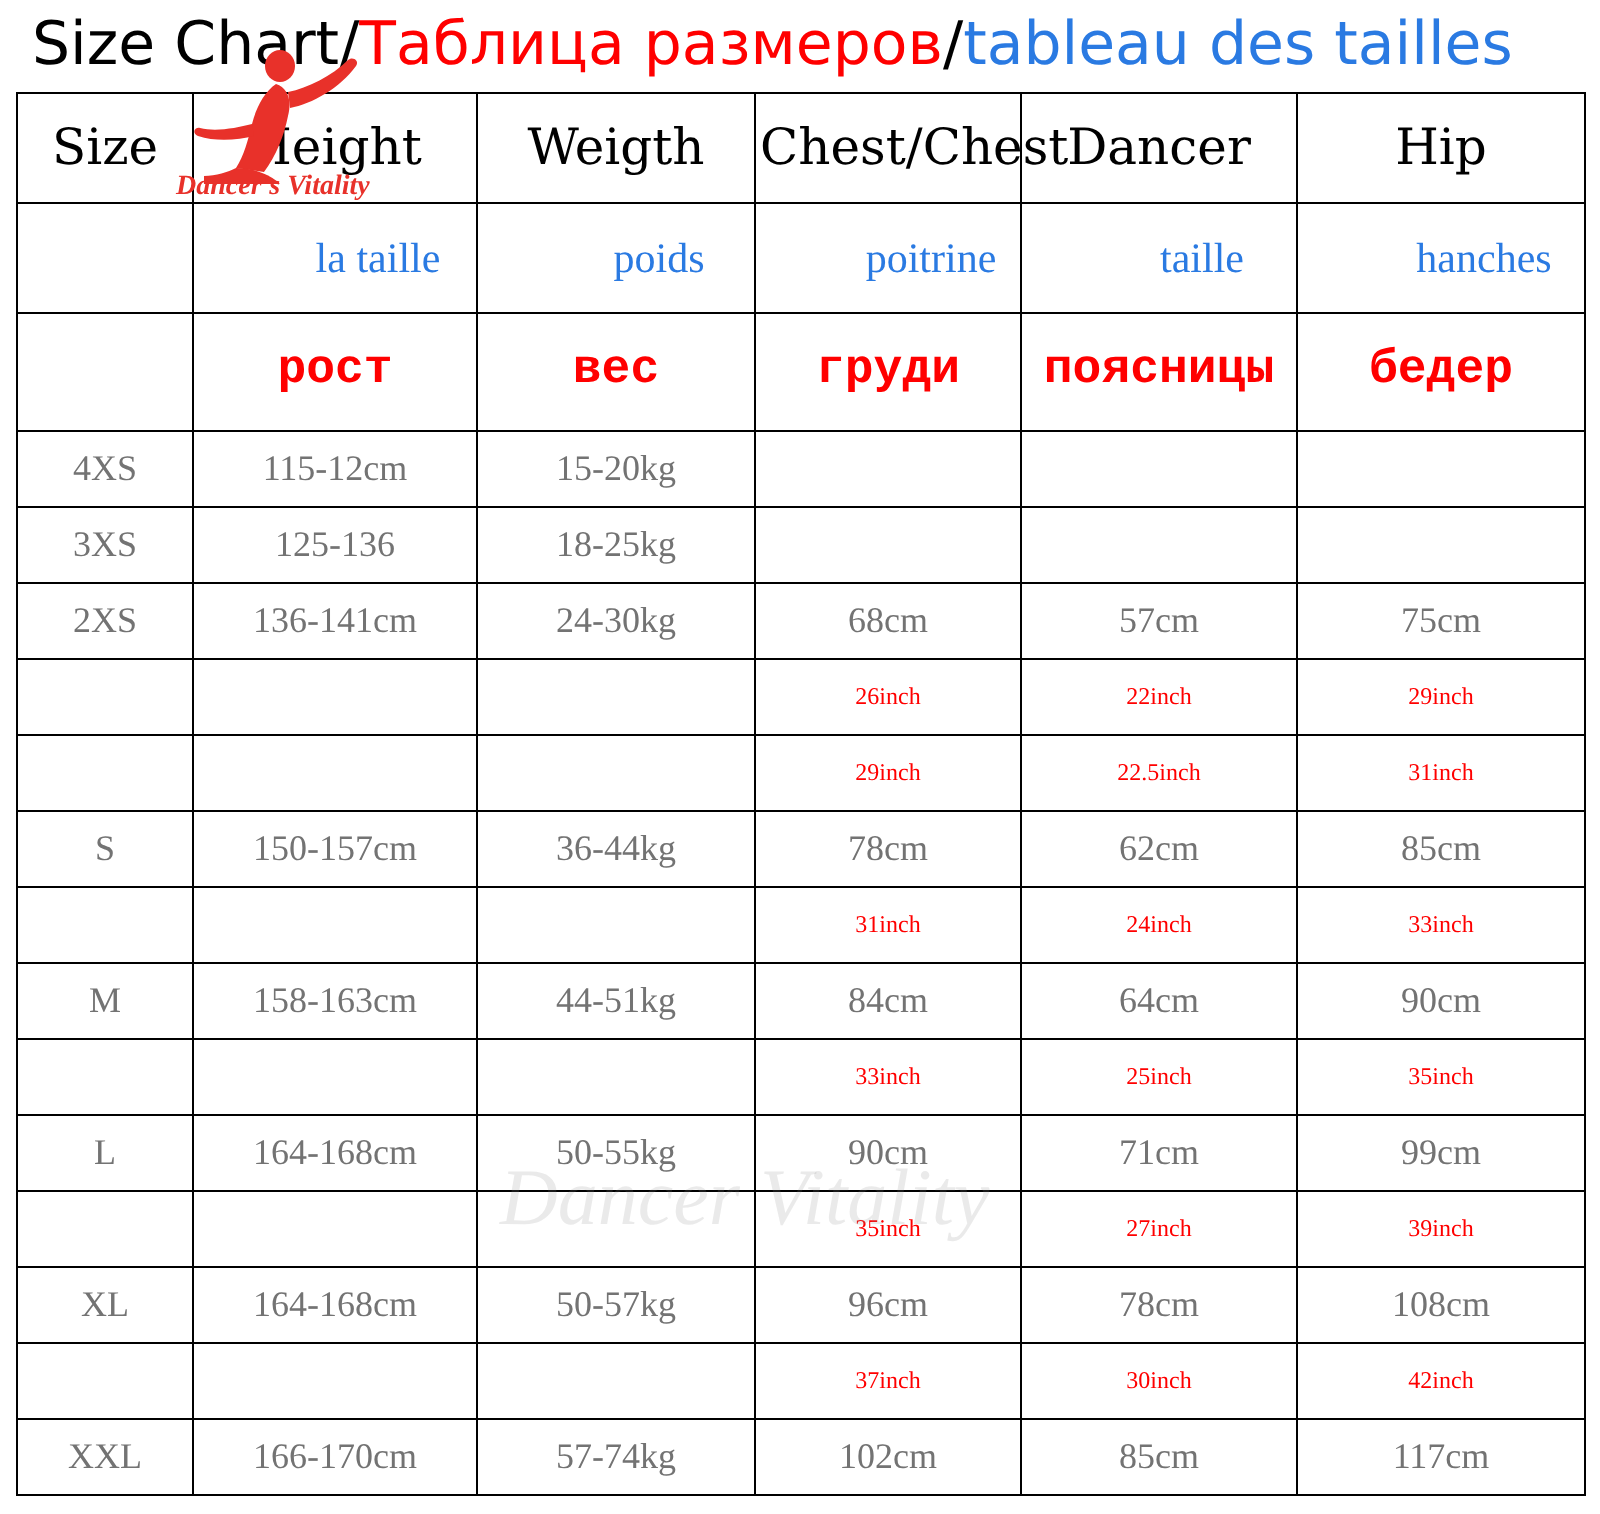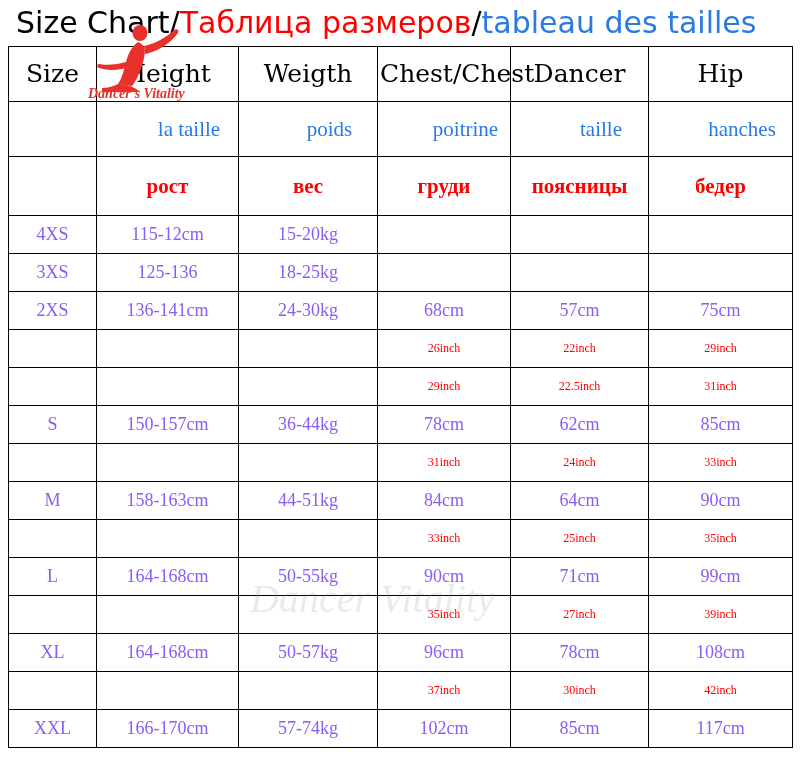--- a/index.html
+++ b/index.html
@@ -105,29 +105,29 @@
   }
   tr.hdr-fr td {
     height: 50px;
     font-size: 21px;
     color: #2a7ae2;
     font-family: "Liberation Serif", serif;
     padding-left: 45px;
   }
   tr.hdr-ru td {
     height: 54px;
-    font-size: 21px;
+    font-size: 24px;
     color: #ff0000;
     font-weight: bold;
-    font-family: Liberation Serif, serif;
+    font-family: Liberation Mono, monospace;
   }
   tr.row-cm td {
     height: 33px;
     font-size: 18px;
-    color: #8b5cf6;
+    color: #737373;
   }
   tr.row-in td {
     height: 33px;
     font-size: 12px;
     color: #ff0000;
   }
   td.empty { }
 </style>
 </head>
 <body>

